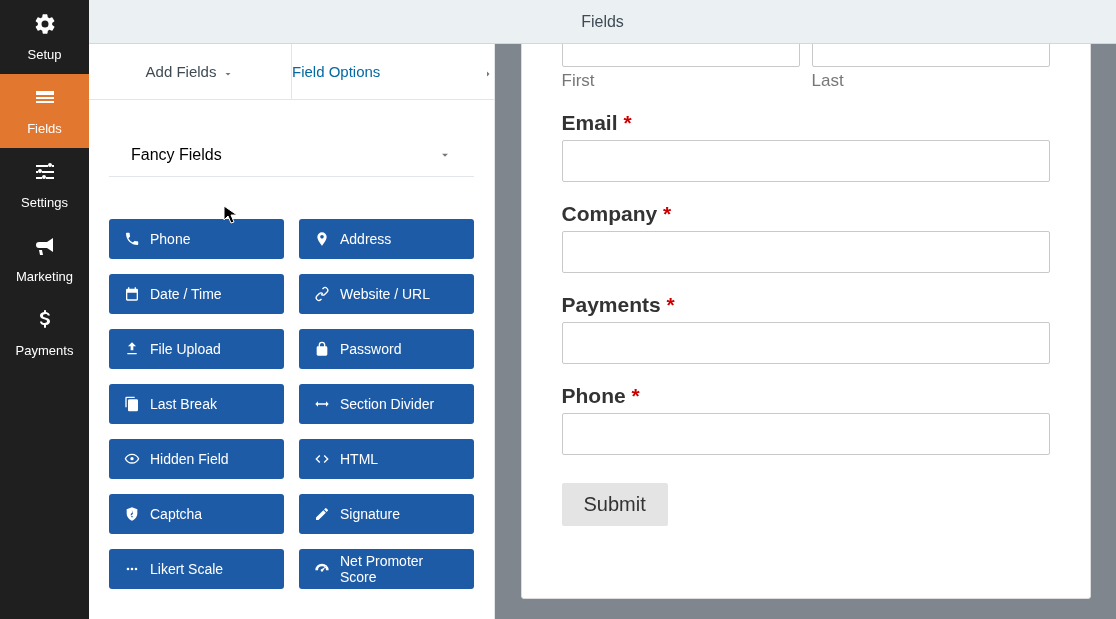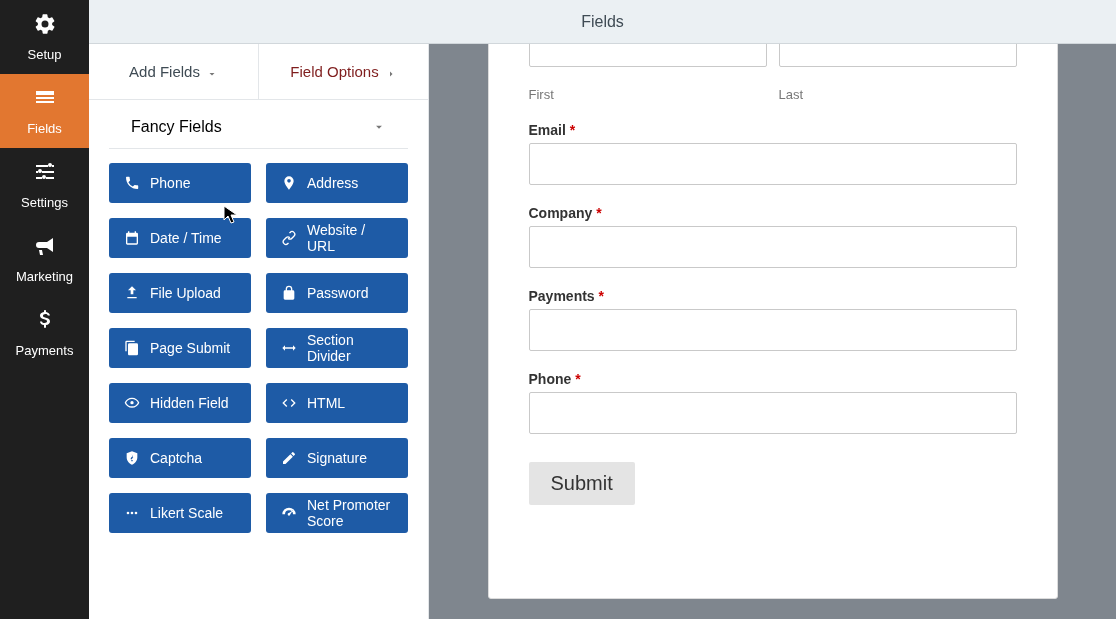--- a/index.html
+++ b/index.html
@@ -14,46 +14,46 @@
   .side-ico { width:24px; height:24px; display:flex; align-items:center; justify-content:center; }
   .side-ico svg { width:24px; height:24px; fill:#fff; }
 
   
   .main { flex:1; display:flex; flex-direction:column; }
   .topbar { height:44px; background:#ebf0f3; border-bottom:1px solid #d1d7db; display:flex; align-items:center; justify-content:center; color:#3f4b54; font-size:16px; }
 
   .workspace { flex:1; display:flex; overflow:hidden; }
 
   
-  .left-panel { width:340px; border-right:1px solid #e3e6e9; background:#fff; display:flex; flex-direction:column; overflow-y:auto; }
+  .left-panel { width:406px; border-right:1px solid #e3e6e9; background:#fff; display:flex; flex-direction:column; overflow-y:auto;gap:28px; }
   .tabs { display:flex; height:56px; border-bottom:1px solid #e3e6e9; }
   .tab { flex:1; display:flex; align-items:center; justify-content:center; gap:6px; color:#3f4b54; font-size:15px; cursor:pointer; }
-  .tab.active { background:#fff; color:#7f1d1d; }
+  .tab.active { background:#fff; color:#0369a1;justify-content:space-between; }
   .tabs .sep { width:1px; background:#e3e6e9; }
   .chev { width:12px; height:12px; }
   .chev svg { width:12px; height:12px; fill:#777; }
   .section-header { display:flex; align-items:center; justify-content:space-between; padding:18px 22px 12px 22px; color:#000000; font-size:16px; border-bottom:1px solid #e3e6e9; margin:0 20px 14px 0; width:calc(100% - 40px); margin-left:20px; }
   .section-header .chev-down { width:14px; height:14px; }
   .field-grid-wrap { padding: 0 20px 20px 20px; }
   .field-grid { display:grid; grid-template-columns: 1fr 1fr; gap:15px; }
   .field-btn { background:#1e5ba6; color:#fff; height:40px; border-radius:3px; display:flex; align-items:center; padding:0 15px; gap:10px; cursor:pointer; font-size:14px; }
   .field-btn .fico { width:16px; height:16px; display:flex; align-items:center; justify-content:center; }
   .field-btn .fico svg { width:16px; height:16px; fill:#fff; }
   .field-btn.wide { grid-column: span 1; }
 
   
   .canvas-area { flex:1; background:#7f868e; display:flex; justify-content:center; overflow-y:auto; padding:0 20px 20px 20px; }
   .form-card { width:570px; background:#fff; border:1px solid #dcdcdc; border-radius:3px; padding:0 40px 30px 40px; margin-top:-40px; }
   .form-field { margin-top:20px; }
-  .form-field label { display:block; font-size:14px; color:#333; font-weight:bold; margin-bottom:5px; }
+  .form-field label { display:block; font-size:21px; color:#333; font-weight:bold; margin-bottom:5px; }
   .req { color:#cc0000; }
   .txt-input { width:100%; height:42px; border:1px solid #c9c9c9; border-radius:2px; }
   .name-row { display:flex; gap:12px; }
   .name-col { flex:1; }
-  .sublabel { font-size:13px; color:#777; margin-top:20px; display:block; }
+  .sublabel { font-size:17px; color:#777; margin-top:4px; display:block; }
   .submit-btn { margin-top:28px; background:#e4e4e4; color:#333; border:none; padding:10px 22px; font-size:20px; cursor:pointer; border-radius:2px; }
 
   
   .cursor { position:absolute; top:205px; left:223px; pointer-events:none; }
   .cursor svg { width:16px; height:20px; }
 </style>
 </head>
 <body>
 
 <div class="app">
@@ -176,21 +176,21 @@
                   </svg>
                 </span>
                 <span>Password</span>
               </div>
             <div class="field-btn">
                 <span class="fico">
                   <svg viewBox="0 0 24 24">
                     <path d="M16 1H4a2 2 0 0 0-2 2v14h2V3h12V1zm3 4H8a2 2 0 0 0-2 2v14c0 1.1.9 2 2 2h11a2 2 0 0 0 2-2V7a2 2 0 0 0-2-2z"></path>
                   </svg>
                 </span>
-                <span>Page Submit</span>
+                <span>Last Break</span>
               </div>
             <div class="field-btn">
                 <span class="fico">
                   <svg viewBox="0 0 24 24">
                     <path d="M4 11h16v2H4zM2 12 6 8v8l-4-4zm20 0-4 4V8l4 4z"></path>
                   </svg>
                 </span>
                 <span>Section Divider</span>
               </div>
             <div class="field-btn">

